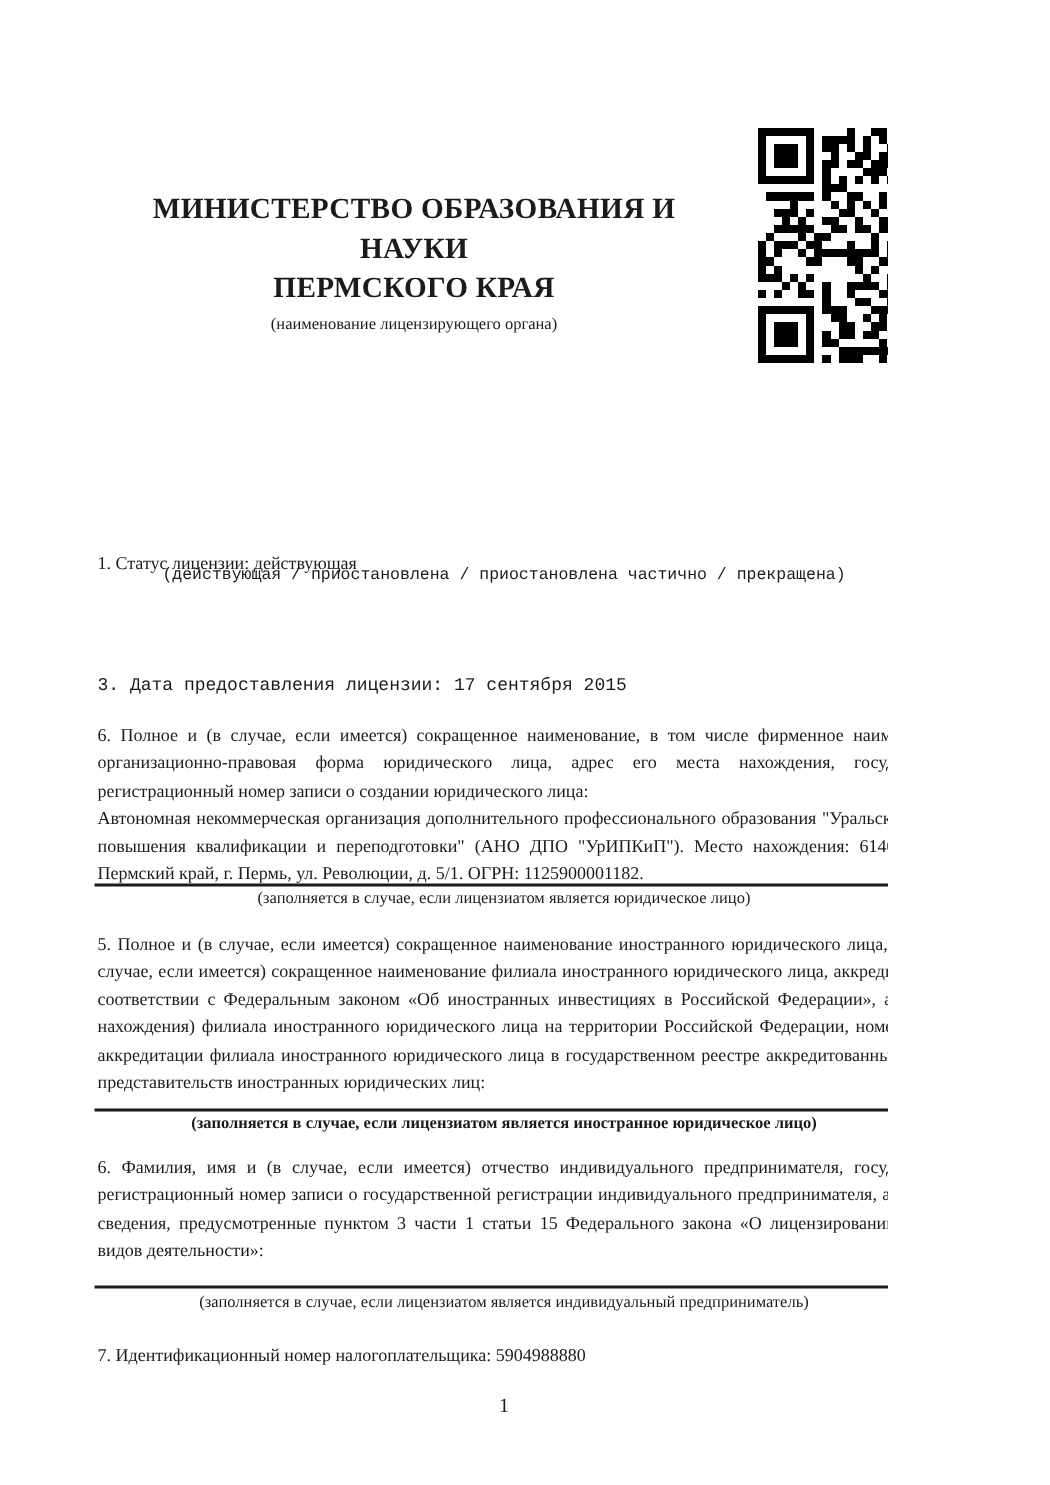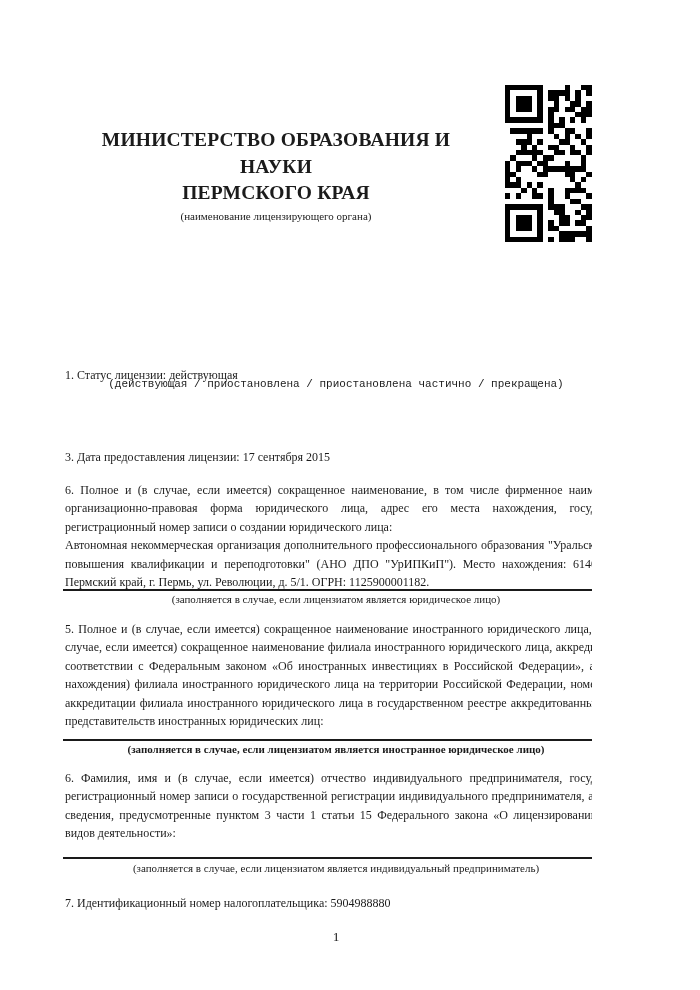--- a/index.html
+++ b/index.html
@@ -77,21 +77,21 @@
     top: 929px;
     width: 542px;
     text-align: center;
     font-size: 13.5px;
     line-height: 16px;
   }
   
   .pos-status      { top: 366px; }
   .pos-status-cap  { top: 378px; font-family: Liberation Mono, monospace; }
   .pos-regnum      { top: 416px; }
-  .pos-grantdate   { top: 448px; }
+  .pos-grantdate   { top: 448px; font-family: Liberation Mono, monospace; }
   .pos-legal       { top: 481px; }
   .pos-rule1       { top: 589px; }
   .pos-cap1        { top: 593px; }
   .pos-foreign     { top: 620px; }
   .pos-rule2       { top: 739px; }
   .pos-cap2        { top: 743px; font-weight: bold; }
   .pos-entrep      { top: 769px; }
   .pos-rule3       { top: 857px; }
   .pos-cap3        { top: 862px; }
   .pos-inn         { top: 894px; }

